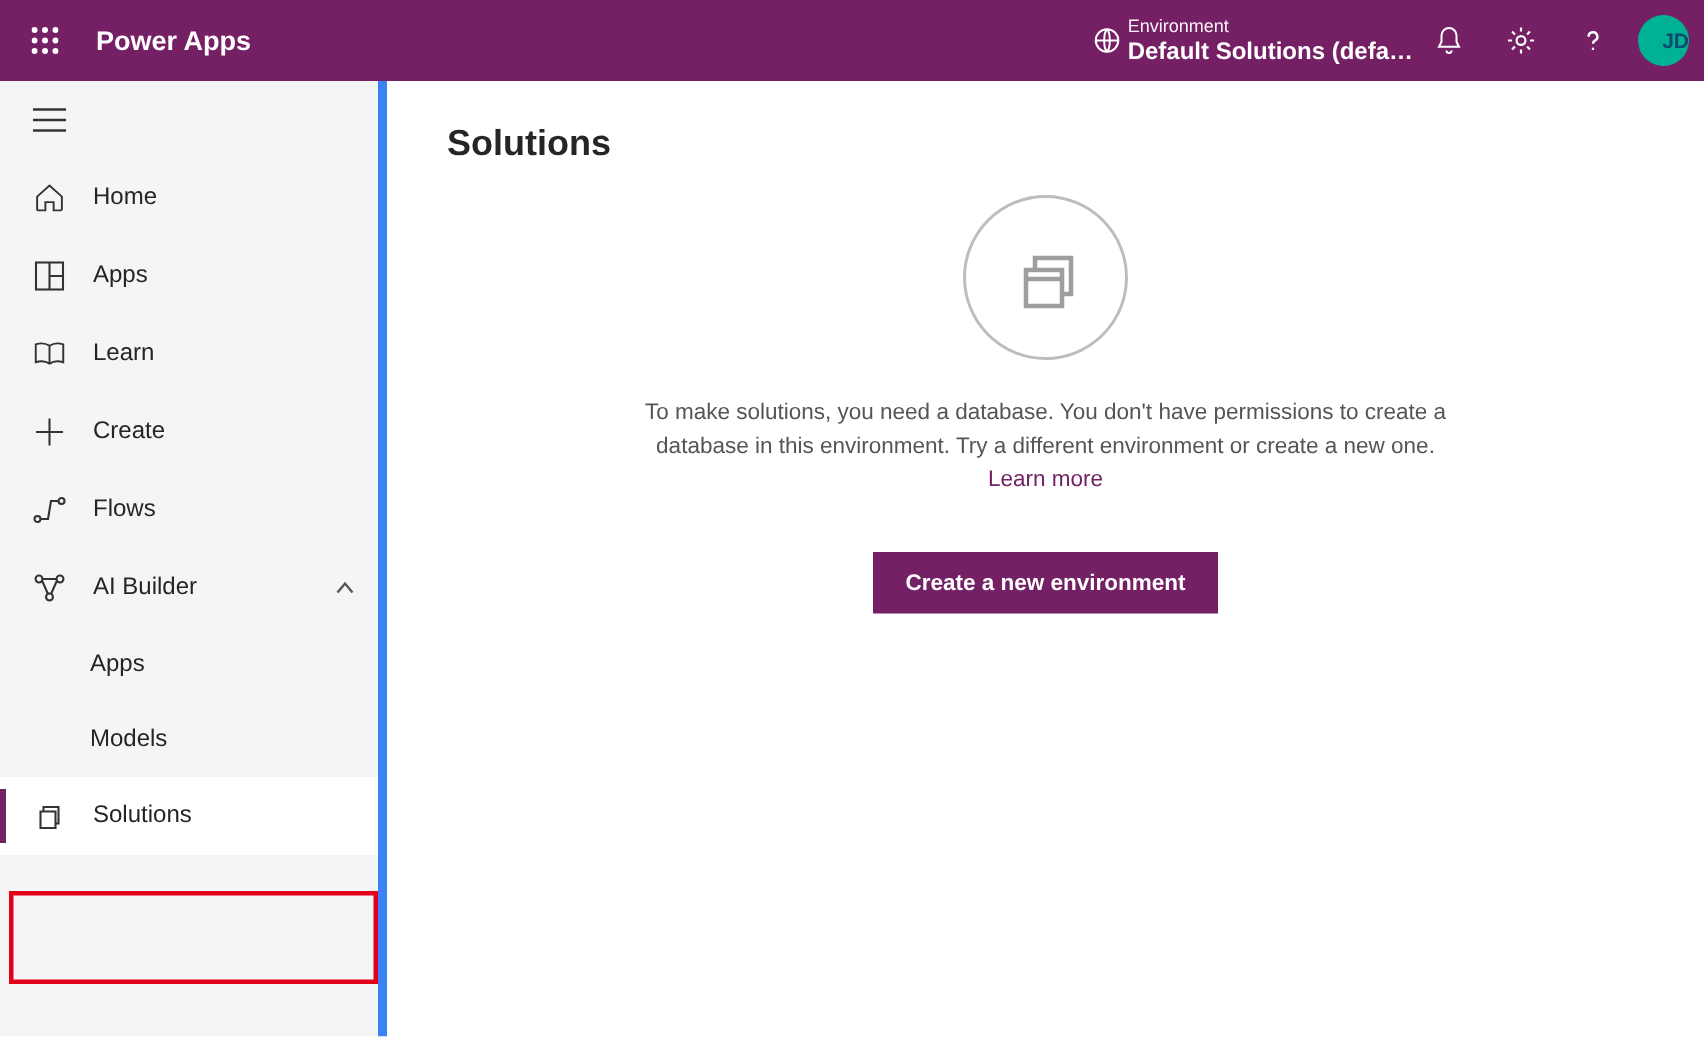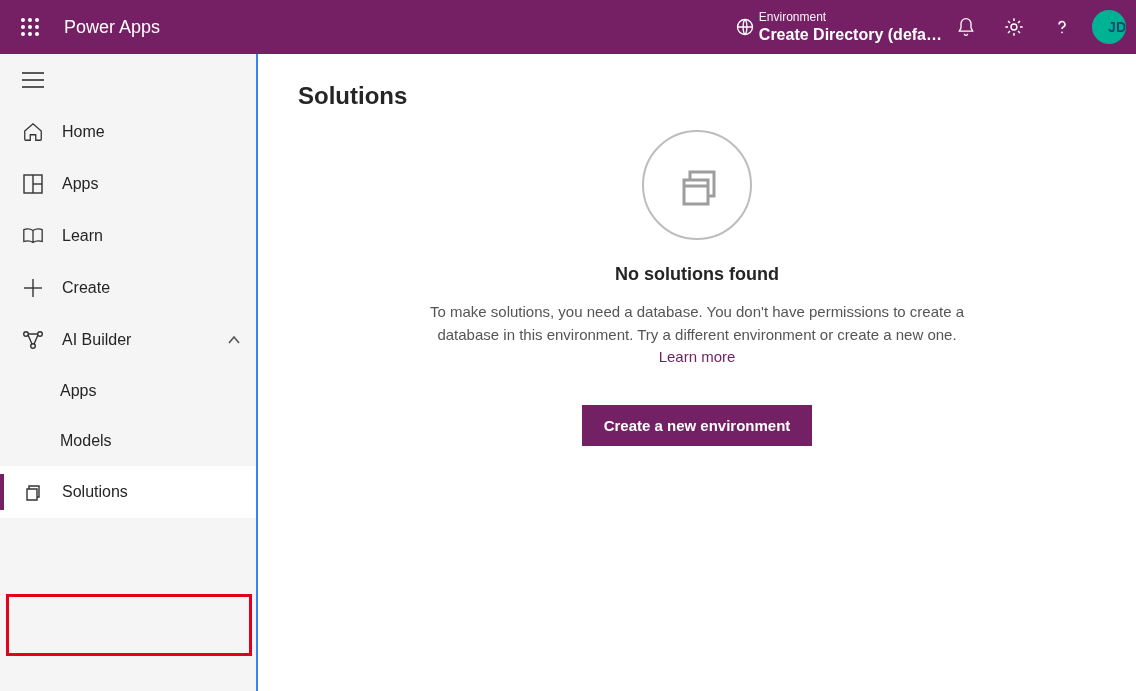--- a/index.html
+++ b/index.html
@@ -12,38 +12,38 @@
     display: flex;
     align-items: center;
     padding: 0 10px 0 6px;
   }
   .waffle {
     width: 48px; height: 48px;
     display:flex; align-items:center; justify-content:center;
     cursor:pointer;
   }
   .waffle svg { fill:#fff; }
-  .brand { font-size: 18px; font-weight:400; margin-left: 10px; }
+  .brand { font-size: 18px; font-weight:700; margin-left: 10px; }
   .header-spacer { flex:1; }
   .env-block { display:flex; align-items:center; gap:4px; max-width: 290px; }
   .env-text { display:flex; flex-direction:column; line-height:1.2; overflow:hidden; }
   .env-label { font-size:12px; opacity:.95; }
   .env-value { font-size:16px; font-weight:600; white-space:nowrap; overflow:hidden; text-overflow:ellipsis; max-width:200px;}
   .hdr-icon { width:48px; height:48px; display:flex; align-items:center; justify-content:center; cursor:pointer; }
   .hdr-icon svg { stroke:#fff; fill:none; }
   .avatar {
     width:34px; height:34px; border-radius:50%;
     background:#00b294; color:#0c4a6e;
     display:flex; align-items:center; justify-content:flex-end;
     font-weight:600; font-size:14px; margin-left:6px; cursor:pointer;
   }
   
   .body { display:flex; height: calc(691px - 54px); }
   .sidebar {
-    width:258px; background:#f5f5f5; border-right:2px solid #3b82f6;
+    width:258px; background:#f5f5f5; border-right:6px solid #3b82f6;
     display:flex; flex-direction:column; padding-top:4px;
     position:relative;
   }
   .sidebar-toggle { height:48px; display:flex; align-items:center; padding-left:22px; cursor:pointer; }
   .nav-item {
     height:52px; display:flex; align-items:center; gap:18px;
     padding-left:22px; padding-right:12px; cursor:pointer;
     font-size:16px; color:#252525;
     position:relative;
   }
@@ -107,21 +107,21 @@
 
   <div class="env-block">
     <div class="hdr-icon" style="width:auto">
       <svg width="20" height="20" viewBox="0 0 24 24" stroke-width="1.6">
           <circle cx="12" cy="12" r="9"></circle>
           <path d="M3 12h18M12 3c3 3 3 15 0 18M12 3c-3 3-3 15 0 18"></path>
         </svg>
     </div>
     <div class="env-text">
       <span class="env-label">Environment</span>
-      <span class="env-value">Create Directory (defa…</span>
+      <span class="env-value">Default Solutions (defa…</span>
     </div>
   </div>
 
   <div class="hdr-icon">
     <svg width="20" height="22" viewBox="0 0 24 24" stroke-width="1.6">
         <path d="M6 8a6 6 0 0 1 12 0v5l2 4H4l2-4V8zM10 20a2 2 0 0 0 4 0"></path>
       </svg>
   </div>
   <div class="hdr-icon">
     <svg width="22" height="22" viewBox="0 0 24 24" stroke-width="1.6">
@@ -186,20 +186,30 @@
       <span class="nav-icon">
         <svg width="20" height="20" viewBox="0 0 20 20">
             <line x1="10" y1="1" x2="10" y2="19"></line>
             <line x1="1" y1="10" x2="19" y2="10"></line>
           </svg>
       </span>
       <span class="nav-label">Create</span>
     </div>
 
 
+    <div class="nav-item">
+      <span class="nav-icon">
+        <svg width="22" height="18" viewBox="0 0 22 18">
+            <circle cx="3" cy="15" r="2"></circle>
+            <circle cx="19" cy="3" r="2"></circle>
+            <path d="M5 15h5l2-12h5"></path>
+          </svg>
+      </span>
+      <span class="nav-label">Flows</span>
+    </div>
 
     <div class="nav-item">
       <span class="nav-icon">
         <svg width="22" height="20" viewBox="0 0 22 20">
             <circle cx="4" cy="4" r="2.3"></circle>
             <circle cx="18" cy="4" r="2.3"></circle>
             <circle cx="11" cy="16" r="2.3"></circle>
             <path d="M6 5l4 9M16 5l-4 9M6.3 4h9.4"></path>
           </svg>
       </span>
@@ -231,21 +241,20 @@
   </div>
 
   <div class="main">
     <h1 class="page-title">Solutions</h1>
     <div class="empty-block">
       <div class="empty-icon">
         <svg width="50" height="50" viewBox="0 0 50 50">
             <path d="M12 20h24v24H12zM18 20v-8h24v24h-6M12 26h24"></path>
           </svg>
       </div>
-      <div class="empty-title">No solutions found</div>
       <div class="empty-desc">
         <span>To make solutions, you need a database. You don't have permissions to create a database in this environment. Try a different environment or create a new one.</span>
         <a class="learn-link">Learn more</a>
       </div>
       <button class="primary-btn">Create a new environment</button>
     </div>
   </div>
 </div>
 
 </body></html>

